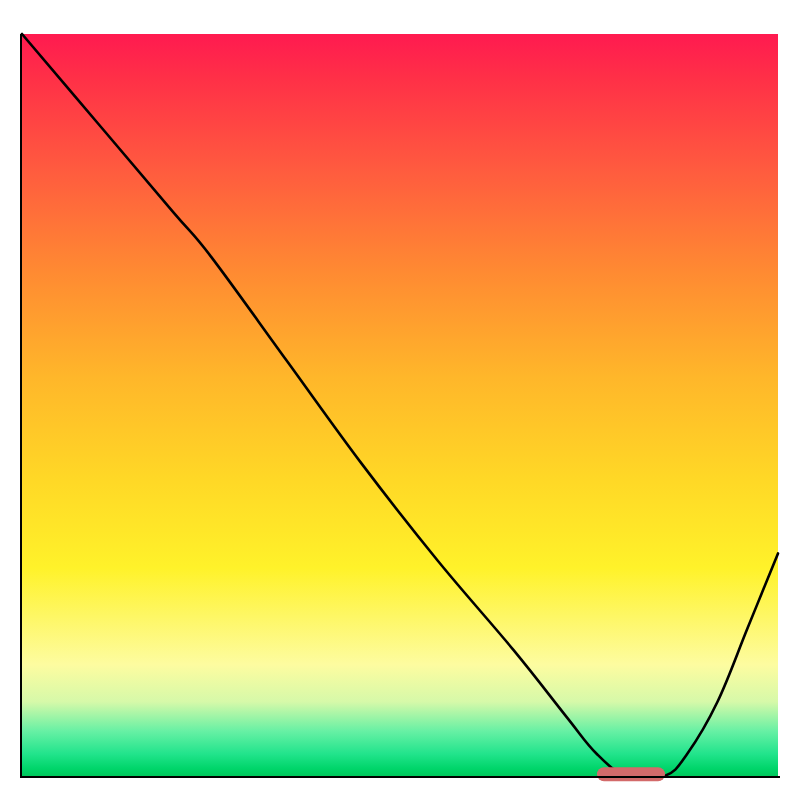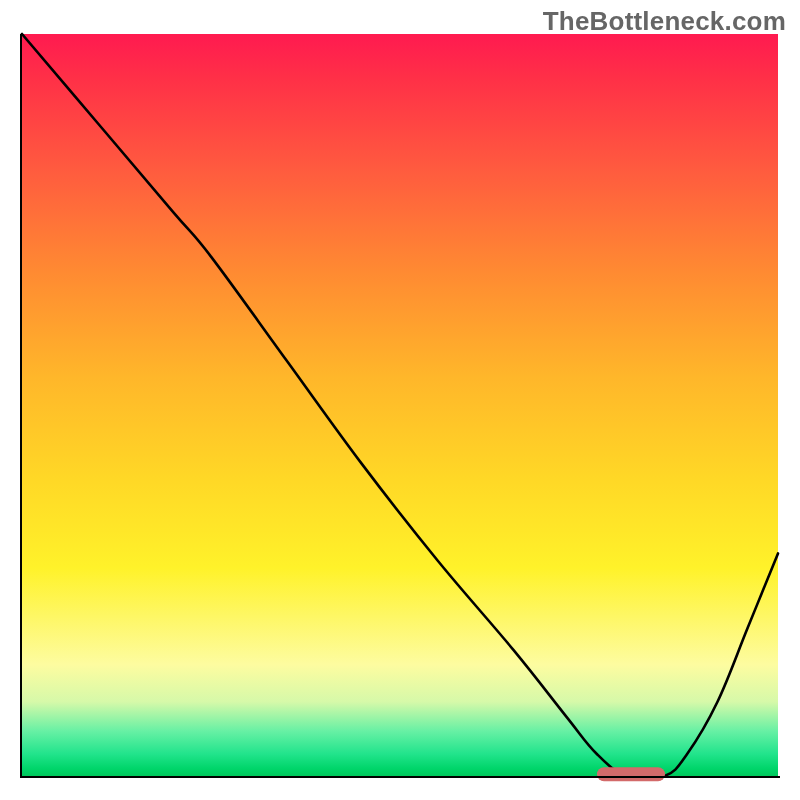--- a/index.html
+++ b/index.html
@@ -87,21 +87,20 @@
     background: #d36a6a;
     bottom: 0;
     transform: translateY(38%);
   }
 </style>
 </head>
 <body>
 
 <div class="canvas">
 
-  <div class="watermark">TheBottleneck.com</div>
 
   <div class="plot-area">
     <div class="gradient-bg"></div>
 
     <svg class="curve-layer" viewBox="0 0 756 742" preserveAspectRatio="none">
       <path id="curve-path" fill="none" stroke="#000000" stroke-width="2.6" stroke-linejoin="round" stroke-linecap="round" d="M 0.0 0.0 C 13.6 16.0, 48.4 57.0, 75.6 89.0 C 102.8 121.1, 130.8 154.0, 151.2 178.1 C 171.6 202.1, 168.6 195.9, 189.0 222.6 C 209.4 249.3, 237.4 289.1, 264.6 326.5 C 291.8 363.9, 313.0 394.3, 340.2 430.4 C 367.4 466.4, 388.6 493.4, 415.8 526.8 C 443.0 560.2, 468.3 587.8, 491.4 615.9 C 514.5 643.9, 529.4 663.9, 544.3 682.6 C 559.3 701.3, 563.7 709.1, 574.6 719.7 C 585.4 730.4, 592.6 738.0, 604.8 742.0 C 617.0 746.0, 631.7 746.0, 642.6 742.0 C 653.5 738.0, 655.8 733.1, 665.3 719.7 C 674.8 706.4, 684.6 690.5, 695.5 667.8 C 706.4 645.1, 714.9 620.3, 725.8 593.6 C 736.6 566.9, 750.6 532.8, 756.0 519.4"></path>
     </svg>
 
     <div id="optimal-marker" class="marker-optimal" style="left: 574.56px; width: 68.04px;"></div>
   </div>

